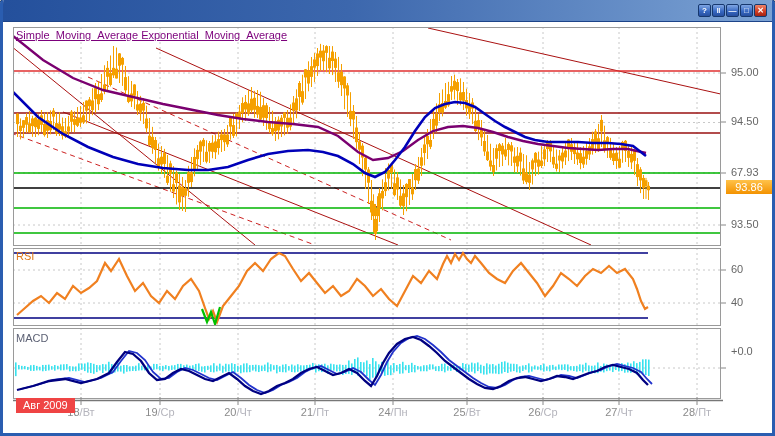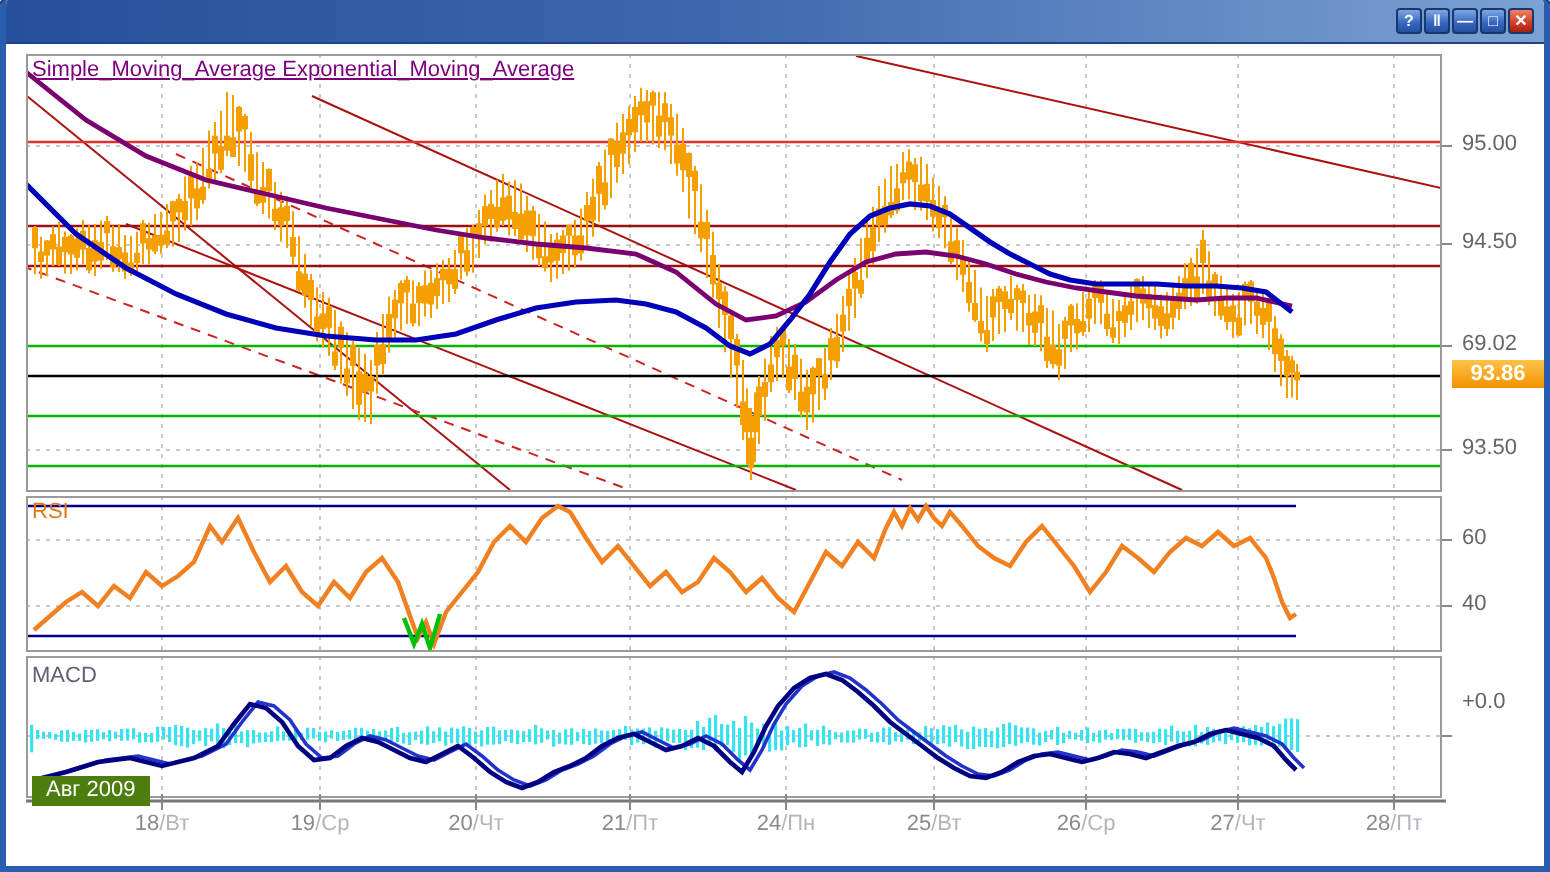--- a/index.html
+++ b/index.html
@@ -15,23 +15,23 @@
         background:linear-gradient(180deg,#7fa6e4 0%,#3566c0 60%,#274f9e 100%);
         color:#fff;font-size:8px;font-weight:bold;line-height:11px;text-align:center;cursor:default;}
   .wbtn.close{background:linear-gradient(180deg,#ef8468 0%,#cf3b22 60%,#a32313 100%);}
   .content{position:absolute;left:0px;top:22px;right:0px;bottom:0px;background:#fff;}
   svg#plot{position:absolute;left:0;top:0;}
   .lbl{position:absolute;font-size:11px;color:#666;white-space:nowrap;}
   .legend{position:absolute;left:13px;top:29px;font-size:11px;color:#7c007c;white-space:nowrap;text-decoration:underline;}
   .rsi-tag{position:absolute;left:13px;top:250px;font-size:11px;color:#e07818;}
   .macd-tag{position:absolute;left:13px;top:332px;font-size:11px;color:#5c6174;}
   .price-badge{position:absolute;left:723px;width:46px;height:14px;line-height:14px;text-align:center;
-               background:linear-gradient(180deg,#ffc24a,#f39200);color:#fff;font-size:11px;font-weight:bold;}
-  .month-badge{position:absolute;left:13px;top:388px;height:15px;line-height:15px;padding:0 7px;
-               background:#4d7c0f;color:#fff;font-size:11px;}
+               background:linear-gradient(180deg,#ffc24a,#f39200);color:#fff;font-size:11px;font-weight:normal;}
+  .month-badge{position:absolute;left:13px;top:398px;height:15px;line-height:15px;padding:0 7px;
+               background:#ef4444;color:#fff;font-size:11px;}
   .xlab{position:absolute;width:64px;text-align:center;font-size:11px;top:406px;}
   .xlab .d{color:#8a8a8a;} .xlab .w{color:#b4b4bc;}
   .overlay{position:absolute;left:0;top:0;width:775px;height:436px;pointer-events:none;}
 </style>
 </head>
 <body>
 
 <div class="window">
   <div class="titlebar">
     <div class="winbtns">
@@ -773,21 +773,21 @@
         <line x1="312" y1="397" x2="312" y2="405" stroke="#888888"></line>
         <line x1="390" y1="397" x2="390" y2="405" stroke="#888888"></line>
         <line x1="464" y1="397" x2="464" y2="405" stroke="#888888"></line>
         <line x1="540" y1="397" x2="540" y2="405" stroke="#888888"></line>
         <line x1="616" y1="397" x2="616" y2="405" stroke="#888888"></line>
         <line x1="694" y1="397" x2="694" y2="405" stroke="#888888"></line>
       </svg>
     <div id="labels">
         <div class="lbl" style="left: 728px; top: 66px;">95.00</div>
         <div class="lbl" style="left: 728px; top: 115px;">94.50</div>
-        <div class="lbl" style="left: 728px; top: 166px;">69.02</div>
+        <div class="lbl" style="left: 728px; top: 166px;">67.93</div>
         <div class="lbl" style="left: 728px; top: 218px;">93.50</div>
         <div class="lbl" style="left: 728px; top: 263px;">60</div>
         <div class="lbl" style="left: 728px; top: 296px;">40</div>
         <div class="lbl" style="left: 728px; top: 345px;">+0.0</div>
         <div class="xlab" style="left: 46px;"><span class="d">18</span><span class="w">/Вт</span></div>
         <div class="xlab" style="left: 125px;"><span class="d">19</span><span class="w">/Ср</span></div>
         <div class="xlab" style="left: 203px;"><span class="d">20</span><span class="w">/Чт</span></div>
         <div class="xlab" style="left: 280px;"><span class="d">21</span><span class="w">/Пт</span></div>
         <div class="xlab" style="left: 358px;"><span class="d">24</span><span class="w">/Пн</span></div>
         <div class="xlab" style="left: 432px;"><span class="d">25</span><span class="w">/Вт</span></div>

